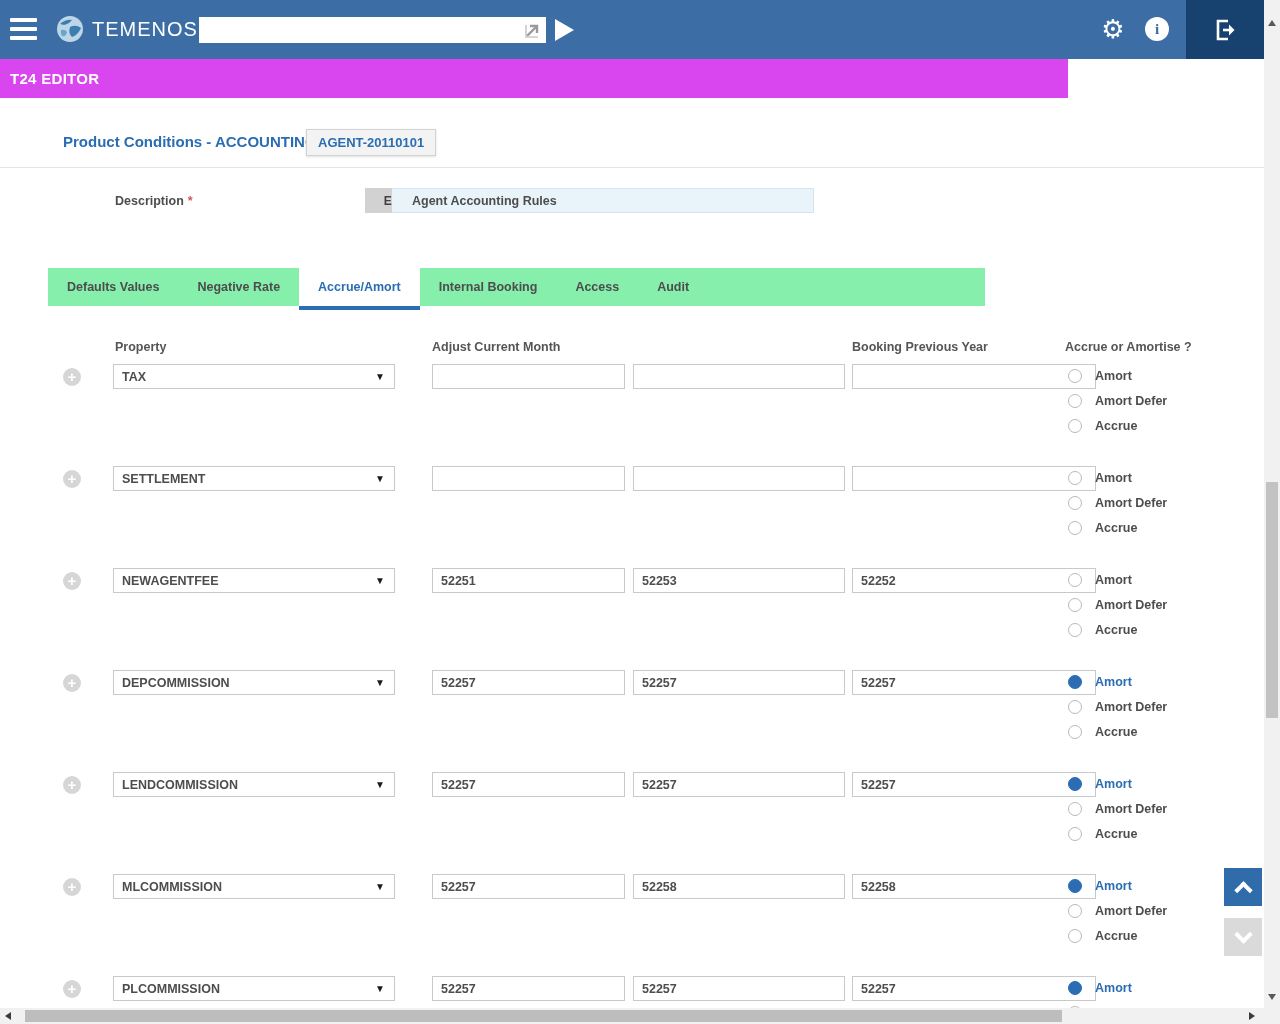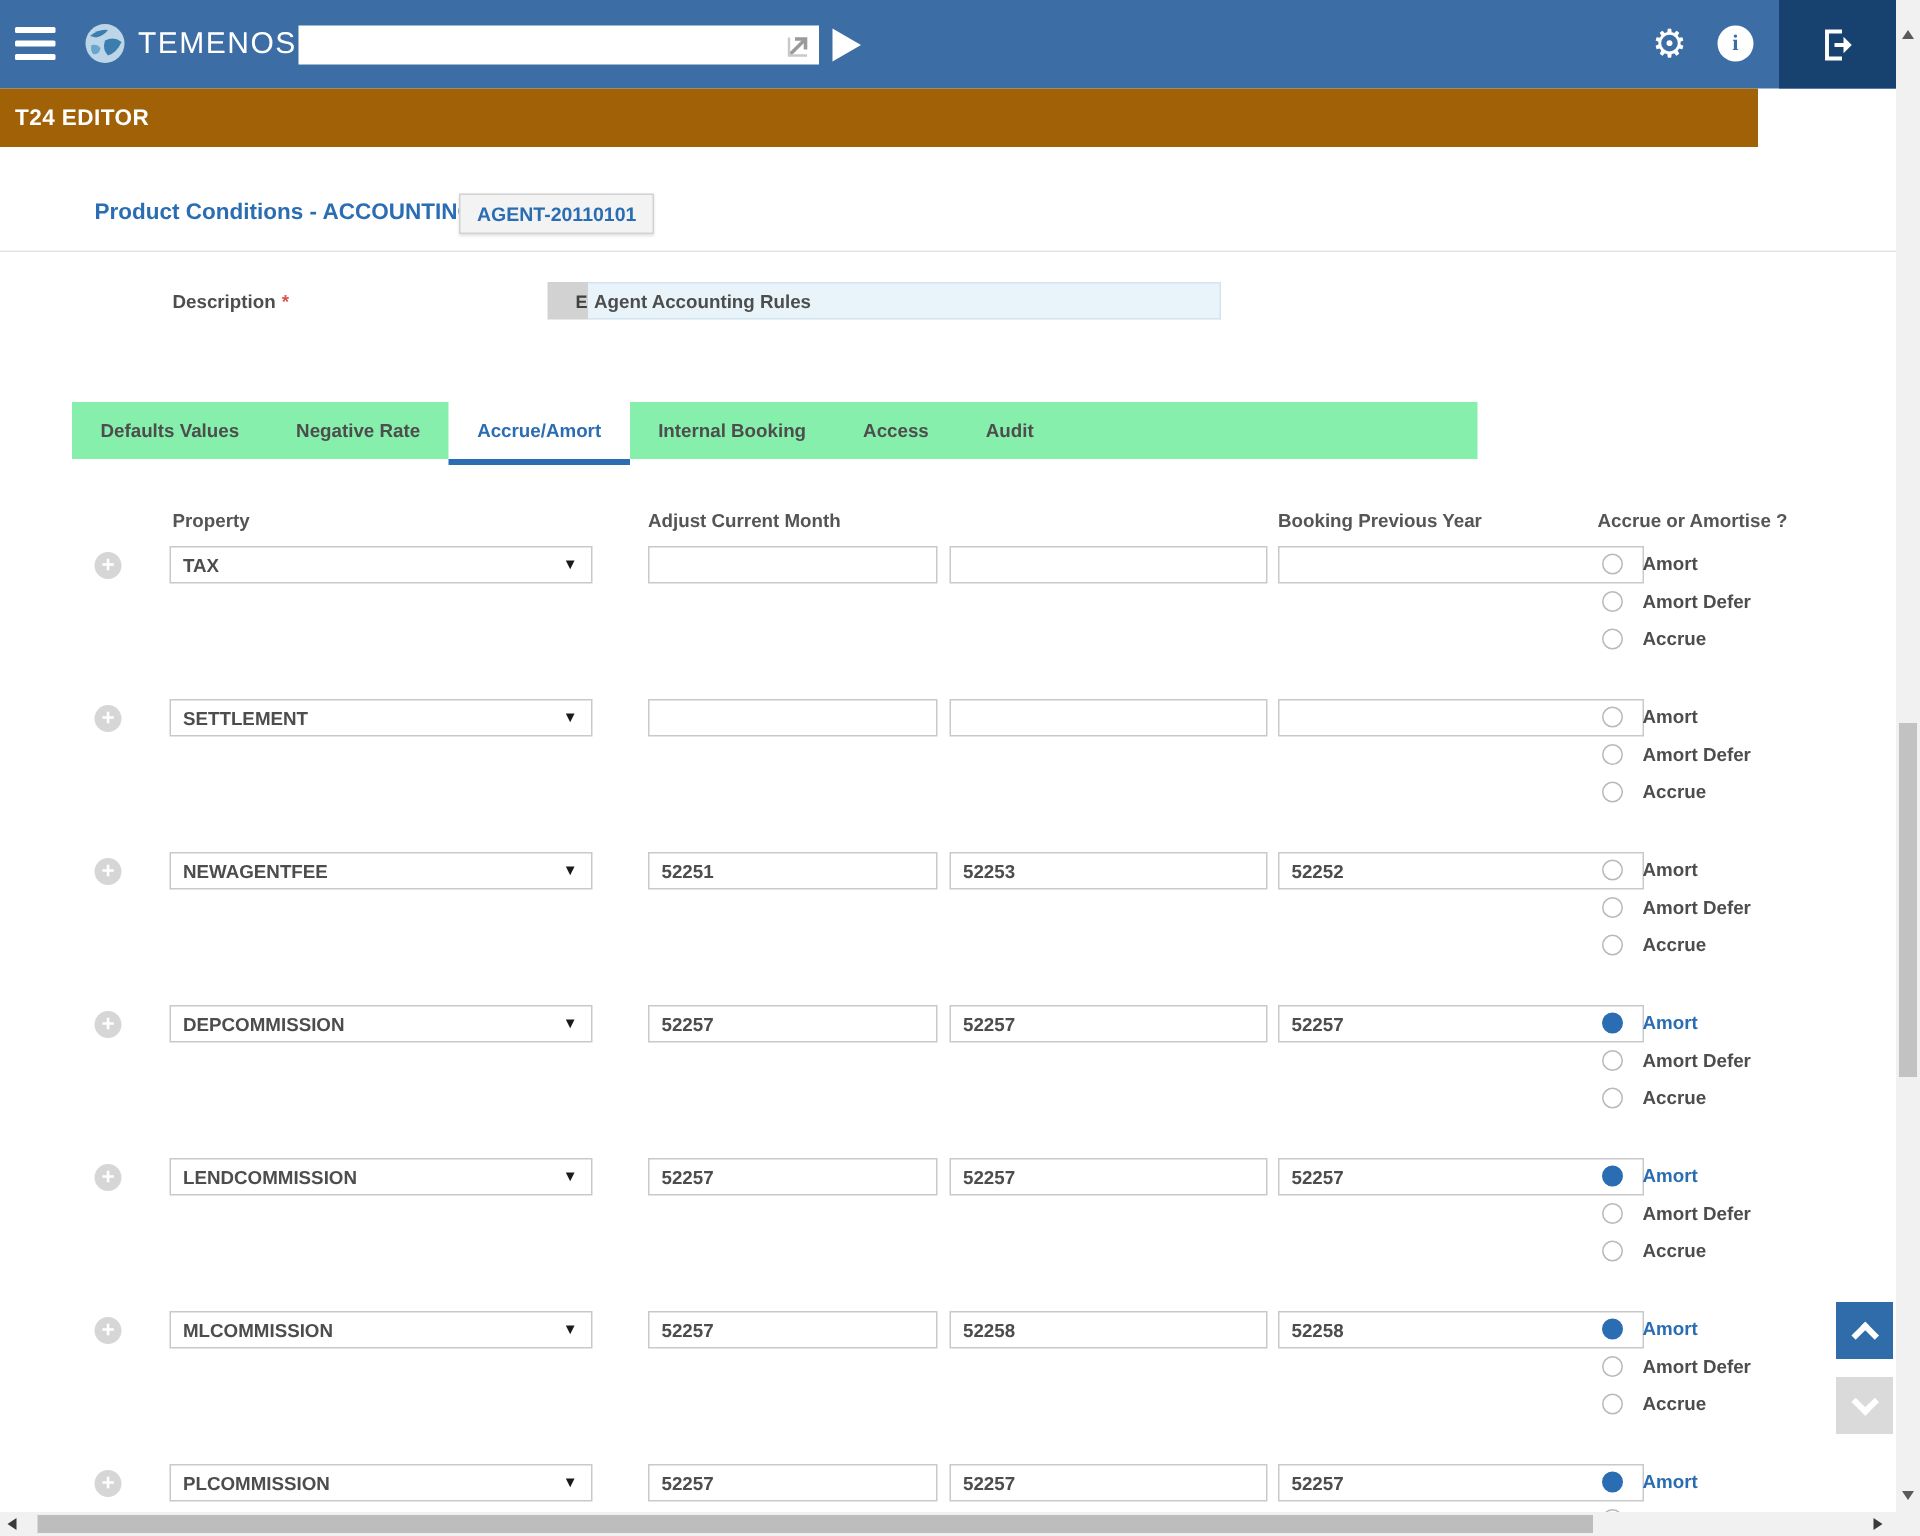--- a/index.html
+++ b/index.html
@@ -14,33 +14,33 @@
   .brand { position: absolute; left: 92px; top: 18px; color: #fff; font-size: 20px; font-weight: 400; letter-spacing: 1px; }
   .search { position: absolute; left: 199px; top: 17px; width: 347px; height: 26px; background: #fff; display: flex; align-items: center; }
   .search input { flex: 1; height: 100%; border: none; outline: none; padding: 0 6px; font-family: inherit; font-size: 13px; color: #444; background: transparent; }
   .search-go { width: 20px; height: 20px; margin-right: 3px; cursor: pointer; flex: none; }
   .play-btn { position: absolute; left: 555px; top: 19px; width: 0; height: 0; border-top: 11px solid transparent; border-bottom: 11px solid transparent; border-left: 19px solid #fff; cursor: pointer; }
   .gear-btn { position: absolute; left: 1099px; top: 15px; width: 28px; height: 28px; color: #fff; font-size: 26px; line-height: 28px; text-align: center; cursor: pointer; }
   .info-btn { position: absolute; left: 1145px; top: 17px; width: 24px; height: 24px; background: #fff; border-radius: 50%; color: #3c6ea5; font-weight: 700; font-size: 15px; line-height: 24px; text-align: center; font-family: "Liberation Serif", serif; cursor: pointer; }
   .logout-btn { position: absolute; left: 1186px; top: 0; width: 78px; height: 59px; background: #17416f; cursor: pointer; display: flex; align-items: center; justify-content: center; }
 
   
-  .t24bar { position: absolute; left: 0; top: 59px; width: 1172px; height: 39px; background: #a16207; }
+  .t24bar { position: absolute; left: 0; top: 59px; width: 1068px; height: 39px; background: #d946ef; }
   .t24bar .t { position: absolute; left: 10px; top: 11px; color: #fff; font-weight: 700; font-size: 15px; letter-spacing: .3px; }
 
   
   .page-title { position: absolute; left: 63px; top: 133px; color: #2a6db3; font-weight: 700; font-size: 15px; }
   .badge { position: absolute; left: 306px; top: 129px; background: #f3f3f3; border: 1px solid #d2d2d2; box-shadow: 0 1px 2px rgba(0,0,0,.12); padding: 5px 11px; color: #2a6db3; font-weight: 700; font-size: 13px; }
   .divider { position: absolute; left: 0; top: 167px; width: 1264px; height: 1px; background: #e4e4e4; }
 
   .desc-label { position: absolute; left: 115px; top: 194px; font-weight: 700; font-size: 12.5px; color: #4d4d4d; }
   .req { color: #d9534f; margin-left: 4px; }
   .desc-group { position: absolute; left: 365px; top: 188px; width: 449px; height: 25px; display: flex; }
   .en-box { width: 27px; background: #d2d2d2; color: #404040; font-weight: 700; font-size: 12px; display: flex; align-items: center; justify-content: center; flex: none; padding-left: 27px; }
-  .desc-input { flex: 1; background: #e9f4fa; border: 1px solid #d3e5ef; border-left: none; font-family: inherit; font-weight: 700; font-size: 12.5px; color: #4d4d4d; padding: 0 4px; outline: none; }
+  .desc-input { flex: 1; background: #e9f4fa; border: 1px solid #d3e5ef; border-left: none; font-family: inherit; font-weight: 700; font-size: 12.5px; color: #4d4d4d; padding: 0 20px; outline: none; }
 
   
   .tabstrip { position: absolute; left: 48px; top: 268px; width: 937px; height: 38px; background: #86efac; display: flex; }
   .tab { padding: 0 19px; display: flex; align-items: center; font-weight: 700; font-size: 12.5px; color: #4d4d4d; position: relative; cursor: pointer; white-space: nowrap; }
   .tab:nth-child(7), .tab:nth-child(8) { padding: 0 34px; }
   .tab.active { background: #fff; color: #2a6db3; }
   .tab.active::after { content: ""; position: absolute; left: 0; right: 0; bottom: -4px; height: 4px; background: #2a6db3; }
 
   
   .col-head { position: absolute; top: 340px; font-weight: 700; font-size: 12.5px; color: #555; }

